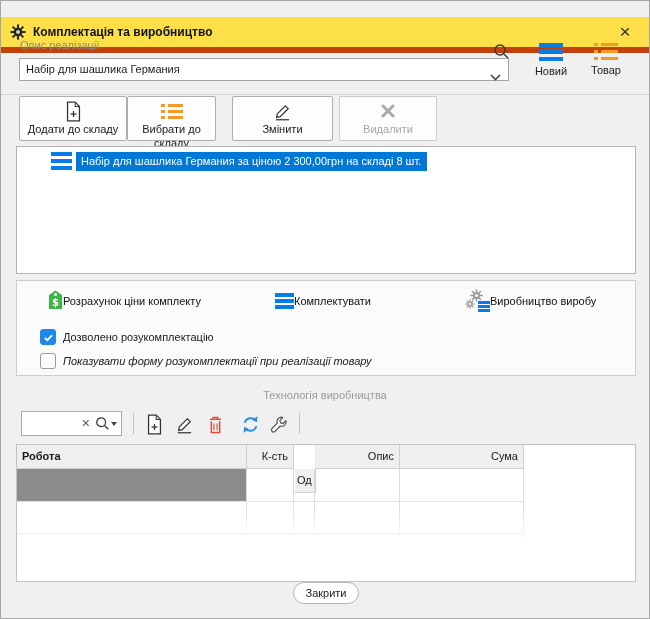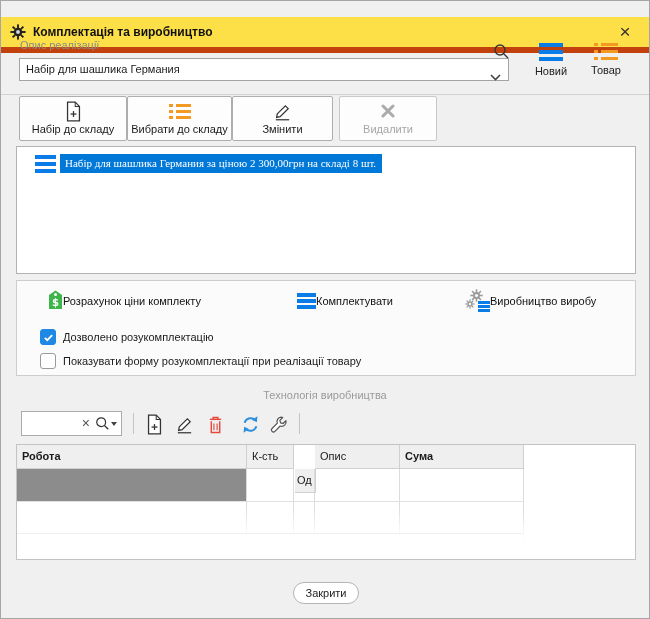--- a/index.html
+++ b/index.html
@@ -31,60 +31,60 @@
   .list-orange{display:flex;flex-direction:column;justify-content:space-between;}
   .list-orange .row{display:flex;align-items:center;}
   .list-orange .dot{width:4px;height:3px;background:#f29a21;margin-right:3px;}
   .list-orange .bar{flex:1;height:3px;background:#f29a21;}
   
   .topline{position:absolute;left:0;top:93px;width:100%;height:1px;background:#d2d2d2;}
   .stock-btn{position:absolute;top:95px;height:45px;background:#fdfdfd;border:1px solid #aeaeae;border-radius:2px;box-sizing:border-box;text-align:center;}
   .stock-btn .ico{height:22px;margin-top:3px;display:flex;justify-content:center;align-items:center;}
   .stock-btn .lbl{line-height:14px;}
   #sb-0{left:18px;width:108px;}
-  #sb-1{left:126px;width:105px;}
+  #sb-1{left:126px;width:89px;}
   #sb-2{left:231px;width:101px;}
   #sb-3{left:338px;width:98px;border-color:#c9c9c9;}
   #sb-3 .lbl{color:#a6a6a6;}
   
   .kit-list{position:absolute;left:15px;top:145px;width:620px;height:128px;background:#fff;border:1px solid #b3b3b3;box-sizing:border-box;}
-  .kit-item{position:absolute;left:18px;top:5px;height:21px;display:flex;align-items:flex-end;font-family:Liberation Serif, serif;}
+  .kit-item{position:absolute;left:34px;top:5px;height:21px;display:flex;align-items:flex-start;}
   .kit-item .ico{width:21px;height:18px;margin-right:4px;}
   .kit-item .txt{background:#0078d7;color:#fff;padding:3px 6px 4px 5px;}
   
   .panel{position:absolute;left:15px;top:279px;width:620px;height:96px;background:#fbfbfb;border:1px solid #cdcdcd;box-sizing:border-box;}
   .action{position:absolute;top:10px;display:flex;align-items:center;height:20px;}
   .action .lbl{color:#111;}
   #act-0{left:31px;}
-  #act-1{left:280px;}
+  #act-1{left:258px;}
   #act-2{left:450px;}
   .gears-combo{position:relative;width:23px;height:21px;}
   .gears-combo .g1{position:absolute;left:3px;top:-2px;}
   .gears-combo .g2{position:absolute;left:-2px;top:8px;}
   .gears-combo .bb{position:absolute;right:0;bottom:0;width:12px;height:11px;}
   .gears-combo .bb i{height:3px;background:#0a7ce8;display:block;margin-bottom:1px;}
   .opt{position:absolute;left:23px;display:flex;align-items:center;}
   #opt-0{top:48px;}
-  #opt-1{top:72px;}
+  #opt-1{top:72px;font-style:italic;}
   .cbox{width:16px;height:16px;border-radius:3px;box-sizing:border-box;margin-right:7px;display:flex;align-items:center;justify-content:center;}
   .cbox.on{background:#1f87e4;border:1px solid #1f87e4;}
   .cbox.off{background:#fff;border:1px solid #9a9a9a;}
   
   .prod-caption{position:absolute;left:0;top:388px;width:100%;text-align:center;color:#9a9a9a;}
   .searchbox{position:absolute;left:20px;top:410px;width:101px;height:25px;background:#fff;border:1px solid #ababab;box-sizing:border-box;display:flex;align-items:center;}
   .searchbox input{flex:1;width:40px;border:none;outline:none;background:transparent;font:inherit;padding-left:4px;}
   .searchbox .clear{color:#555;font-size:14px;padding:0 3px;line-height:23px;}
   .searchbox .mag{width:15px;height:15px;margin:0 1px 0 2px;}
   .searchbox .drop{width:0;height:0;border-left:3px solid transparent;border-right:3px solid transparent;border-top:4px solid #444;margin-right:4px;}
   .vsep{position:absolute;top:412px;width:1px;height:21px;background:#c4c4c4;}
   .tool-ico{position:absolute;top:411px;width:22px;height:24px;display:flex;align-items:center;justify-content:center;}
   
-  .grid{position:absolute;left:15px;top:443px;width:620px;height:116px;background:#fff;border:1px solid #c3c3c3;box-sizing:border-box;}
+  .grid{position:absolute;left:15px;top:443px;width:620px;height:138px;background:#fff;border:1px solid #c3c3c3;box-sizing:border-box;}
   .th{position:absolute;top:0;height:24px;background:#efefef;border-right:1px solid #cfcfcf;border-bottom:1px solid #cfcfcf;box-sizing:border-box;line-height:23px;padding:0 5px;}
-  .th.l{text-align:left;}  .th.r{}
+  .th.l{text-align:left;}  .th.r{text-align:right;}
   .selcell{position:absolute;left:0;top:24px;width:230px;height:32px;background:#8c8c8c;}
   .vline{position:absolute;top:24px;width:1px;height:68px;background:linear-gradient(#dcdcdc 55%,rgba(255,255,255,0));}
   .hline{position:absolute;left:0;width:506px;height:1px;}
   
   .close-btn{position:absolute;left:292px;top:581px;width:66px;height:22px;background:#fff;border:1px solid #b5b5b5;border-radius:11px;box-sizing:border-box;text-align:center;line-height:20px;color:#222;}
 </style>
 </head>
 <body>
 
 <div id="window">
@@ -158,21 +158,21 @@
 
   <div class="stock-btn" id="sb-0">
     <div class="ico">
       <svg width="17" height="21" viewBox="0 0 20 24">
           <path d="M3 1 h9 l5 5 v17 h-14 z" fill="#fff" stroke="#333" stroke-width="1.5"></path>
           <path d="M12 1 v5 h5" fill="none" stroke="#333" stroke-width="1.2"></path>
           <line x1="10" y1="11.5" x2="10" y2="18.5" stroke="#333" stroke-width="1.5"></line>
           <line x1="6.5" y1="15" x2="13.5" y2="15" stroke="#333" stroke-width="1.5"></line>
         </svg>
     </div>
-    <div class="lbl">Набір до складу</div>
+    <div class="lbl">Додати до складу</div>
   </div>
   <div class="stock-btn" id="sb-1">
     <div class="ico">
       <div class="list-orange" style="width:22px;height:15px;">
         <div class="row">
             <span class="dot"></span>
             <span class="bar"></span>
           </div>
         <div class="row">
             <span class="dot"></span>
@@ -340,21 +340,21 @@
         <path d="M12.8 2.2 a4.6 4.6 0 0 0 -4 6.4 L3.2 14.2 a2.1 2.1 0 0 0 3 3 L11.8 11.6 a4.6 4.6 0 0 0 6 -5.6 l-3 3 -2.6 -0.8 -0.8 -2.6 3 -3 a4.6 4.6 0 0 0 -1.6 -0.4 z" fill="#fff" stroke="#555" stroke-width="1.3" stroke-linejoin="round"></path>
       </svg>
   </span>
   <div class="vsep" style="left:298px;"></div>
 
   <div class="grid">
     <div class="th l" style="left:0;width:230px;font-weight:bold;">Робота</div>
     <div class="th r" style="left:230px;width:47px;">К-сть</div>
     <div class="th l" style="left:278px;width:21px;padding:0 2px;margin-top:24px;">Од</div>
     <div class="th r" style="left:298px;width:85px;">Опис</div>
-    <div class="th r" style="left:383px;width:124px;font-weight:bold;">Сума</div>
+    <div class="th r" style="left:383px;width:124px;">Сума</div>
 
     <div class="selcell"></div>
 
     <div class="vline" style="left:229px;"></div>
     <div class="vline" style="left:276px;"></div>
     <div class="vline" style="left:297px;"></div>
     <div class="vline" style="left:382px;"></div>
     <div class="vline" style="left:506px;height:72px;"></div>
     <div class="hline" style="top:56px;background:#e2e2e2;"></div>
     <div class="hline" style="top:88px;background:#efefef;"></div>

